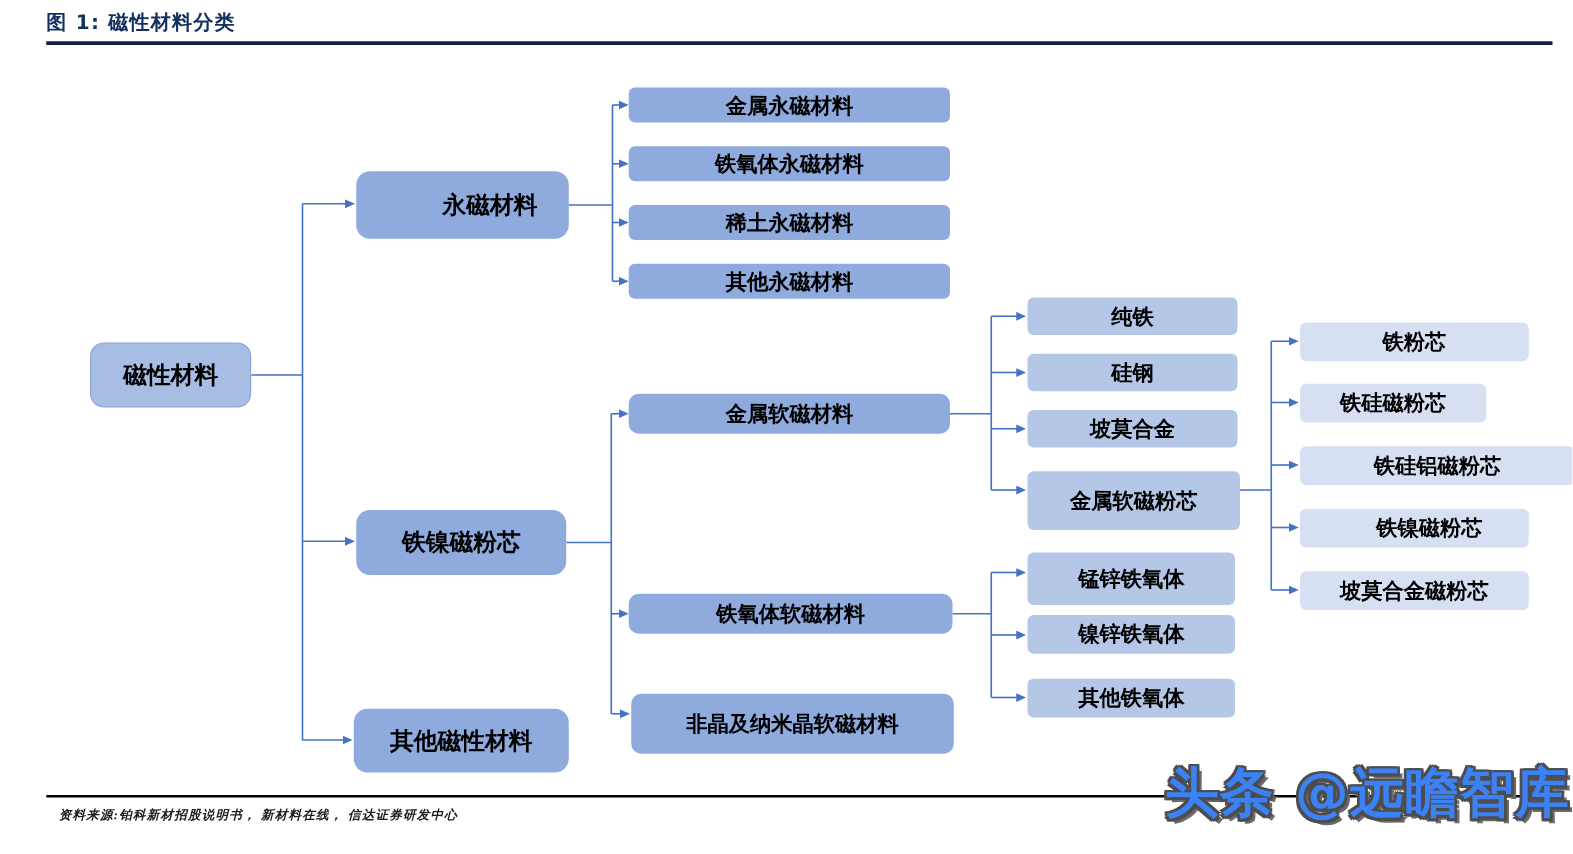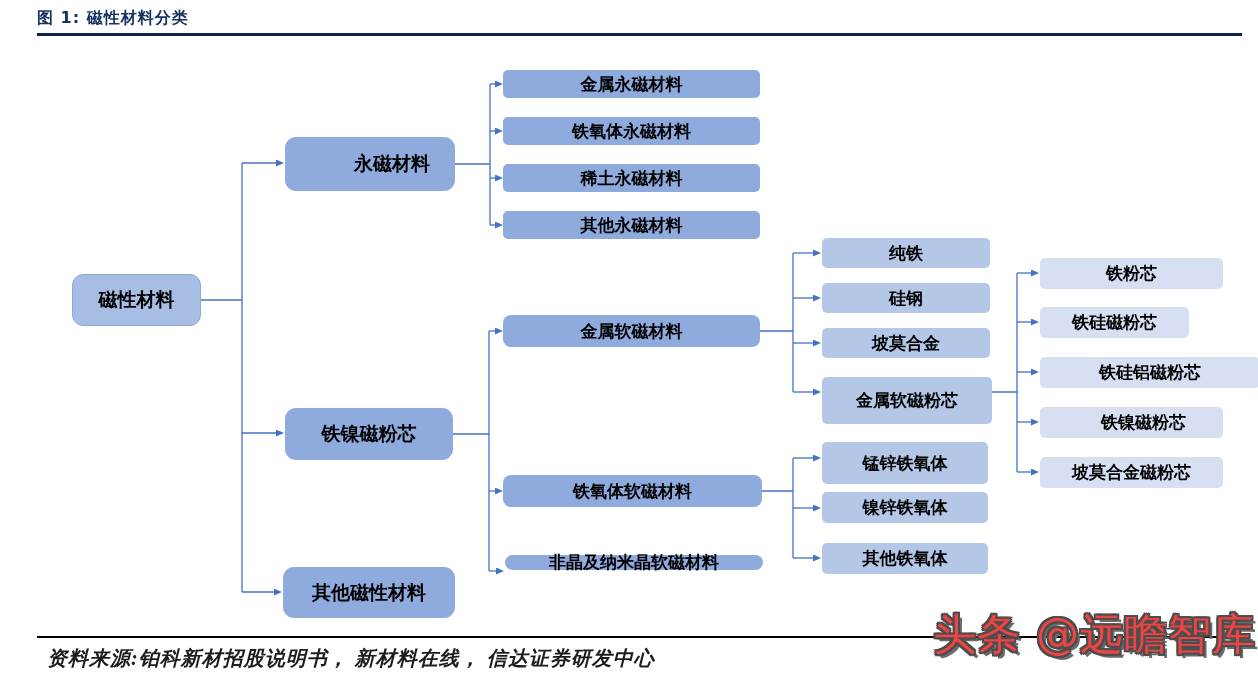--- a/index.html
+++ b/index.html
@@ -17,25 +17,25 @@
   }
   .rule{
     position:absolute;height:3px;background:#10204a;
   }
   .rule.top{left:37px;top:33px;width:1205px;}
   .rule.bottom{left:37px;top:636px;width:1208px;background:#000000;height:2px;}
   .source-note{
     position:absolute;left:47px;top:645px;
     font-family:"Liberation Serif","DejaVu Serif",serif;
     font-style:italic;font-weight:bold;
-    font-size:20px;color:#1c1c1c;letter-spacing:1px;
+    font-size:10px;color:#1c1c1c;letter-spacing:1px;
   }
   .watermark{
     position:absolute;right:2px;top:606px;
-    font-size:43px;font-weight:normal;color:#ef4444;
+    font-size:43px;font-weight:bold;color:#3b82f6;
     letter-spacing:1px;white-space:nowrap;
     text-shadow:
       -2px 0 0 #4d4d4d, 2px 0 0 #4d4d4d,
       0 -2px 0 #4d4d4d, 0 2px 0 #4d4d4d,
       -2px -2px 0 #4d4d4d, 2px 2px 0 #4d4d4d,
       -2px 2px 0 #4d4d4d, 2px -2px 0 #4d4d4d,
       4px 4px 0 #6b6b6b;
   }
   .node{
     position:absolute;
@@ -110,21 +110,21 @@
   <div class="node lv2" style="left:285px;top:408px;width:168px;height:52px;">铁镍磁粉芯</div>
   <div class="node lv2" style="left:283px;top:567px;width:172px;height:51px;">其他磁性材料</div>
 
   <div class="node lv3a" style="left:503px;top:70px;width:257px;height:28px;">金属永磁材料</div>
   <div class="node lv3a" style="left:503px;top:117px;width:257px;height:28px;">铁氧体永磁材料</div>
   <div class="node lv3a" style="left:503px;top:164px;width:257px;height:28px;">稀土永磁材料</div>
   <div class="node lv3a" style="left:503px;top:211px;width:257px;height:28px;">其他永磁材料</div>
 
   <div class="node lv3b" style="left:503px;top:315px;width:257px;height:32px;">金属软磁材料</div>
   <div class="node lv3b" style="left:503px;top:475px;width:259px;height:32px;">铁氧体软磁材料</div>
-  <div class="node lv3b" style="left:505px;top:555px;width:258px;height:15px;">非晶及纳米晶软磁材料</div>
+  <div class="node lv3b" style="left:505px;top:555px;width:258px;height:48px;">非晶及纳米晶软磁材料</div>
 
   <div class="node lv4" style="left:822px;top:238px;width:168px;height:30px;">纯铁</div>
   <div class="node lv4" style="left:822px;top:283px;width:168px;height:30px;">硅钢</div>
   <div class="node lv4" style="left:822px;top:328px;width:168px;height:30px;">坡莫合金</div>
   <div class="node lv4" style="left:822px;top:377px;width:170px;height:47px;">金属软磁粉芯</div>
 
   <div class="node lv5" style="left:1040px;top:258px;width:183px;height:31px;">铁粉芯</div>
   <div class="node lv5" style="left:1040px;top:307px;width:149px;height:31px;">铁硅磁粉芯</div>
   <div class="node lv5" style="left:1040px;top:357px;width:220px;height:31px;">铁硅铝磁粉芯</div>
   <div class="node lv5" style="left:1040px;top:407px;width:183px;height:31px;padding-left:24px;">铁镍磁粉芯</div>

